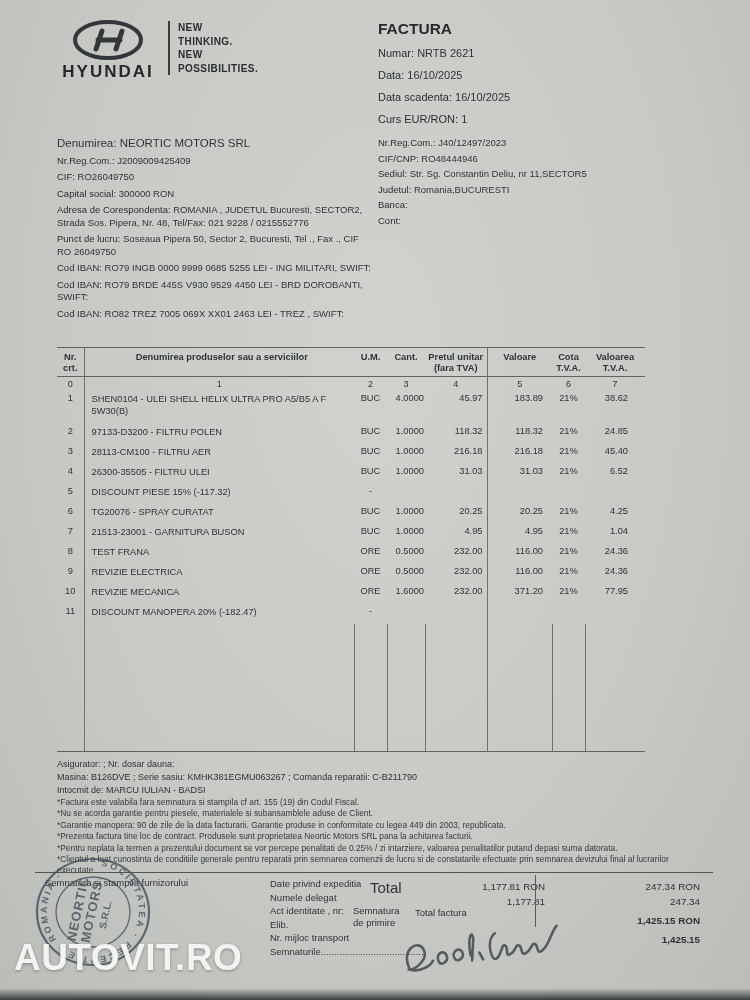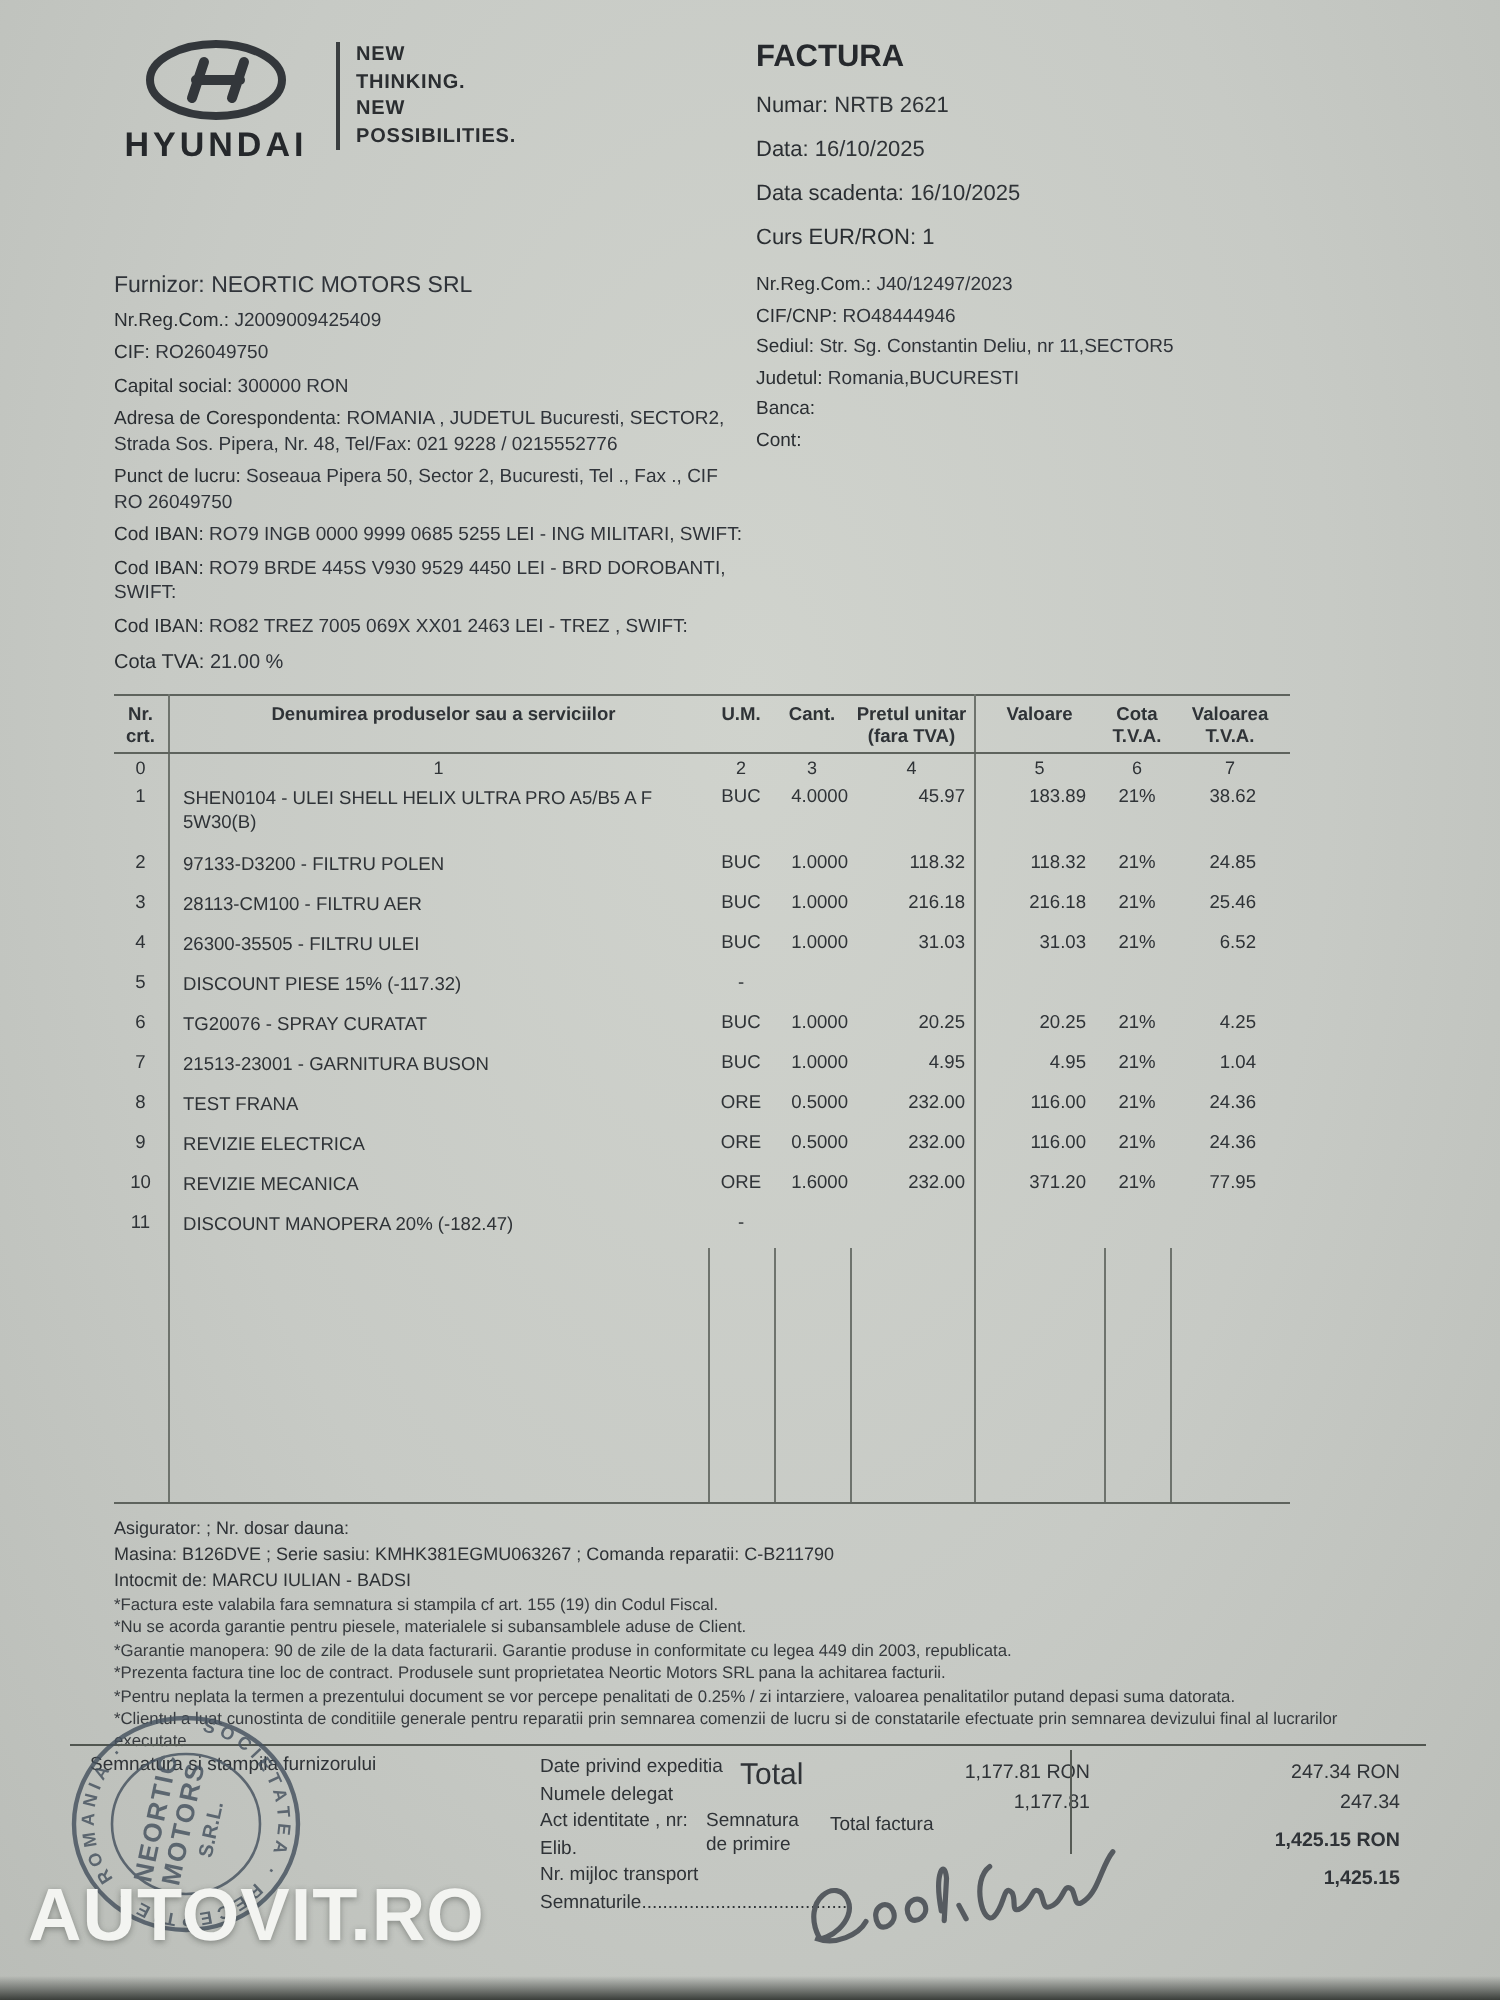--- a/index.html
+++ b/index.html
@@ -97,37 +97,33 @@
     <div id="factura-fields">
         <div class="kv"><span class="k">Numar:</span> <span>NRTB 2621</span></div>
         <div class="kv"><span class="k">Data:</span> <span>16/10/2025</span></div>
         <div class="kv"><span class="k">Data scadenta:</span> <span>16/10/2025</span></div>
         <div class="kv"><span class="k">Curs EUR/RON:</span> <span>1</span></div>
       </div>
   </div>
 
   <div class="party supplier">
     <div class="party-title">
-      <span class="k">Furnizor:</span>
+      <span class="k">Denumirea:</span>
       <span>NEORTIC MOTORS SRL</span>
     </div>
     <div id="supplier-lines">
         <div class="kv"><span class="k">Nr.Reg.Com.:</span> <span>J2009009425409</span></div>
         <div class="kv"><span class="k">CIF:</span> <span>RO26049750</span></div>
         <div class="kv"><span class="k">Capital social:</span> <span>300000 RON</span></div>
         <div class="kv"><span class="k">Adresa de Corespondenta:</span> <span>ROMANIA , JUDETUL Bucuresti, SECTOR2, Strada Sos. Pipera, Nr. 48, Tel/Fax: 021 9228 / 0215552776</span></div>
         <div class="kv"><span class="k">Punct de lucru:</span> <span>Soseaua Pipera 50, Sector 2, Bucuresti, Tel ., Fax ., CIF RO 26049750</span></div>
         <div class="kv"><span class="k">Cod IBAN:</span> <span>RO79 INGB 0000 9999 0685 5255 LEI - ING MILITARI, SWIFT:</span></div>
         <div class="kv"><span class="k">Cod IBAN:</span> <span>RO79 BRDE 445S V930 9529 4450 LEI - BRD DOROBANTI, SWIFT:</span></div>
         <div class="kv"><span class="k">Cod IBAN:</span> <span>RO82 TREZ 7005 069X XX01 2463 LEI - TREZ , SWIFT:</span></div>
       </div>
-    <div class="kv vat-line">
-      <span class="k">Cota TVA:</span>
-      <span>21.00 %</span>
-    </div>
   </div>
 
   <div class="party buyer">
     <div id="buyer-lines">
         <div class="kv"><span class="k">Nr.Reg.Com.:</span> <span>J40/12497/2023</span></div>
         <div class="kv"><span class="k">CIF/CNP:</span> <span>RO48444946</span></div>
         <div class="kv"><span class="k">Sediul:</span> <span>Str. Sg. Constantin Deliu, nr 11,SECTOR5</span></div>
         <div class="kv"><span class="k">Judetul:</span> <span>Romania,BUCURESTI</span></div>
         <div class="kv"><span class="k">Banca:</span> <span></span></div>
         <div class="kv"><span class="k">Cont:</span> <span></span></div>
@@ -193,21 +189,21 @@
           <td class="c-tva">24.85</td>
         </tr>
         <tr class="item">
           <td class="c-nr br">3</td>
           <td class="c-den">28113-CM100 - FILTRU AER</td>
           <td class="c-um">BUC</td>
           <td class="c-cant">1.0000</td>
           <td class="c-pret br">216.18</td>
           <td class="c-val">216.18</td>
           <td class="c-cota">21%</td>
-          <td class="c-tva">25.46</td>
+          <td class="c-tva">45.40</td>
         </tr>
         <tr class="item">
           <td class="c-nr br">4</td>
           <td class="c-den">26300-35505 - FILTRU ULEI</td>
           <td class="c-um">BUC</td>
           <td class="c-cant">1.0000</td>
           <td class="c-pret br">31.03</td>
           <td class="c-val">31.03</td>
           <td class="c-cota">21%</td>
           <td class="c-tva">6.52</td>

